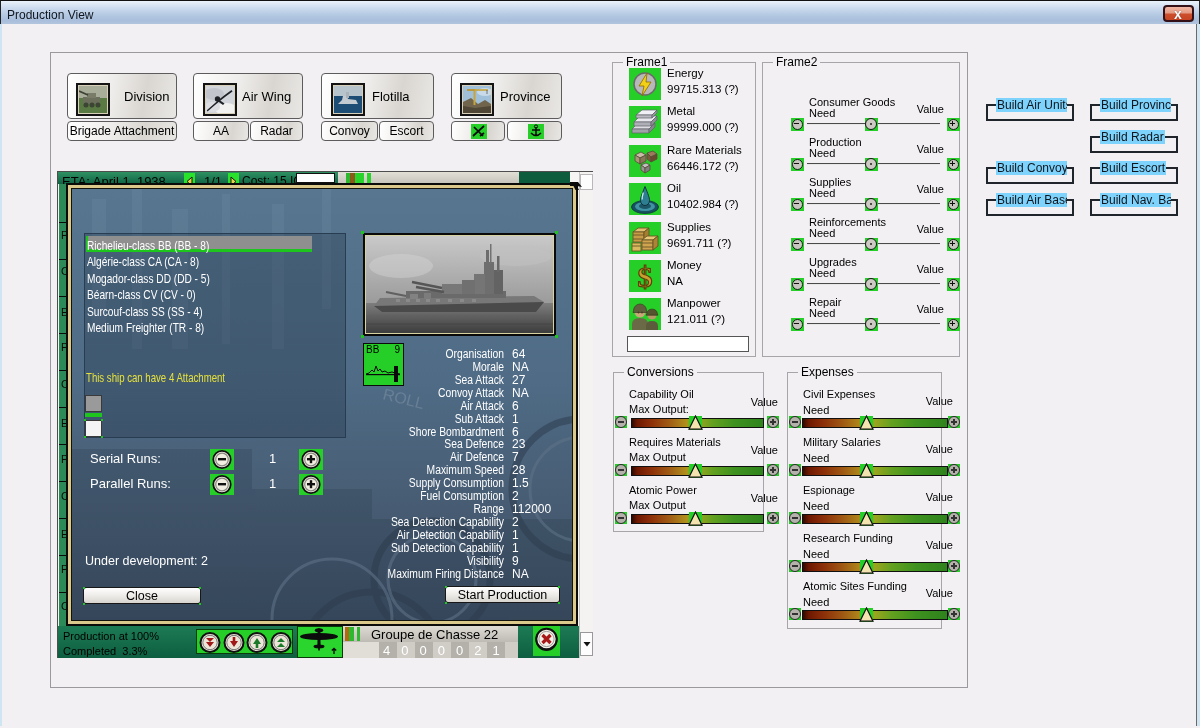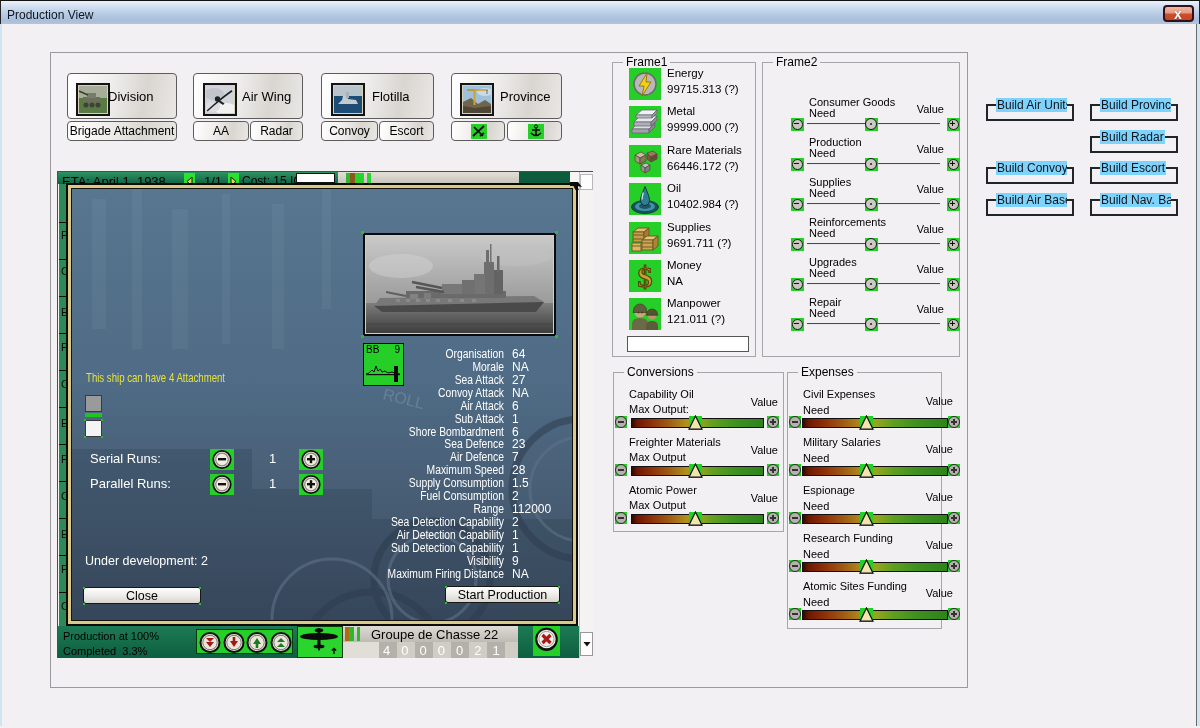--- a/index.html
+++ b/index.html
@@ -72,21 +72,21 @@
     <rect width="28" height="12" fill="#a8ad99"></rect>
         <rect y="12" width="28" height="15" fill="#597a42"></rect>
     <rect x="4" y="11" width="17" height="7" fill="#6b6f5c"></rect>
         <rect x="8" y="7" width="9" height="5" fill="#787c68"></rect>
     <line x1="9" y1="9" x2="0" y2="5" stroke="#3d4034" stroke-width="1.6"></line>
     <circle cx="7" cy="19" r="2.5" fill="#3c4434"></circle>
         <circle cx="13" cy="19" r="2.5" fill="#3c4434"></circle>
         <circle cx="19" cy="19" r="2.5" fill="#3c4434"></circle>
   </svg>
     </div>
-  <div class="blbl" style="left:40px;text-align:right;">Division</div>
+  <div class="blbl" style="left:56px;text-align:right;">Division</div>
 </div>
 <div class="b3" style="left:67px;top:121px;width:110px;height:20px;">
     <div class="slbl">Brigade Attachment</div>
   </div>
 
 <div class="b3" style="left:193px;top:73px;width:110px;height:46px;padding-left:20px;">
   <div class="imgfrm" style="left:9px;">
       <svg width="28" height="27">
     <rect width="28" height="27" fill="#d2d5da"></rect>
     <ellipse cx="8" cy="8" rx="10" ry="6" fill="#c2c6cc"></ellipse>
@@ -293,20 +293,30 @@
             <circle cx="510" cy="300" r="70"></circle>
        <circle cx="300" cy="475" r="72"></circle>
      </g>
      <g fill="none" stroke="#5d7186" stroke-width="3" opacity="0.6">
        <circle cx="360" cy="390" r="44"></circle>
             <circle cx="510" cy="300" r="52"></circle>
        <circle cx="260" cy="430" r="60"></circle>
      </g>
      <text x="310" y="210" fill="#7e92a6" opacity="0.55" font-size="16" transform="rotate(14 310 210)">ROLL</text>
    </svg>
+   <div style="position:absolute;left:12px;top:44px;width:262px;height:205px;background:rgba(26,42,60,0.28);border:1px solid #283c52;">
+      <div style="position:absolute;left:1px;top:2px;width:226px;height:13px;background:#8f8f8f;border-left:2px solid #1dc51d;"></div>
+      <div style="position:absolute;left:1px;top:15px;width:226px;height:3px;background:#1dc51d;"></div>
+      <div style="position:absolute;left:2px;top:3.5px;font-size:13px;color:#fff;white-space:nowrap;transform:scaleX(0.78);transform-origin:0 0;">Richelieu-class BB (BB - 8)</div>
+      <div style="position:absolute;left:2px;top:20.0px;font-size:13px;color:#fff;white-space:nowrap;transform:scaleX(0.78);transform-origin:0 0;">Algérie-class CA (CA - 8)</div>
+      <div style="position:absolute;left:2px;top:36.5px;font-size:13px;color:#fff;white-space:nowrap;transform:scaleX(0.78);transform-origin:0 0;">Mogador-class DD (DD - 5)</div>
+      <div style="position:absolute;left:2px;top:53.0px;font-size:13px;color:#fff;white-space:nowrap;transform:scaleX(0.78);transform-origin:0 0;">Béarn-class CV (CV - 0)</div>
+      <div style="position:absolute;left:2px;top:69.5px;font-size:13px;color:#fff;white-space:nowrap;transform:scaleX(0.78);transform-origin:0 0;">Surcouf-class SS (SS - 4)</div>
+      <div style="position:absolute;left:2px;top:86.0px;font-size:13px;color:#fff;white-space:nowrap;transform:scaleX(0.78);transform-origin:0 0;">Medium Freighter (TR - 8)</div>
+   </div>
    <div style="position:absolute;left:14px;top:181px;font-size:13px;color:#e6e13c;white-space:nowrap;transform:scaleX(0.74);transform-origin:0 0;">This ship can have 4 Attachment</div>
    <div style="position:absolute;left:13px;top:206px;width:17px;height:17px;background:#9a9a9a;border:1px solid #3a3a3a;"></div>
    <div style="position:absolute;left:13px;top:224px;width:17px;height:4px;background:#1dc51d;"></div>
    <div style="position:absolute;left:13px;top:231px;width:17px;height:17px;background:#f4f4f4;border:1px solid #3a3a3a;"></div>
    <svg style="position:absolute;left:12px;top:230px;" width="19" height="19">
           <g fill="#1dc51d">
             <rect x="0" y="0" width="2" height="2"></rect>
             <rect x="17" y="0" width="2" height="2"></rect>
             <rect x="0" y="17" width="2" height="2"></rect>
             <rect x="17" y="17" width="2" height="2"></rect>
@@ -630,40 +640,40 @@
 <div class="thumbr" style="left:102px;top:255px;">
       <div class="c"></div>
       <div class="d"></div>
     </div>
 <div class="gsq" style="left:184px;top:255px;">
       <div class="c"></div>
       <div class="h"></div>
       <div class="v"></div>
     </div>
 </div>
-<div class="gb" style="left:613px;top:372px;width:171px;height:160px;">
+<div class="gb" style="left:613px;top:372px;width:151px;height:160px;">
     <span class="cap">Conversions</span>
 <div class="t11" style="left:15px;top:15px;">Capability Oil</div>
 <div class="t11" style="left:15px;top:30px;">Max Output:</div>
 <div class="t11" style="left:124px;top:23px;width:40px;text-align:right;">Value</div>
 <div class="gplus" style="left:1px;top:43px;">
       <div class="c"></div>
       <div class="h"></div>
     </div>
 <div class="gtrk" style="left:17px;top:45px;width:133px;"></div>
 <div style="position:absolute;left:75px;top:43px;width:13px;height:14px;background:#25cf28;"></div>
     <svg class="tri" style="left:73px;top:42px;">
       <polygon points="8.5,1 15,14.2 2,14.2" fill="#f3e3ae" stroke="#111" stroke-width="1.2"></polygon>
     </svg>
 <div class="gplus" style="left:153px;top:43px;">
       <div class="c"></div>
       <div class="h"></div>
       <div class="v"></div>
     </div>
-<div class="t11" style="left:15px;top:63px;">Freighter Materials</div>
+<div class="t11" style="left:15px;top:63px;">Requires Materials</div>
 <div class="t11" style="left:15px;top:78px;">Max Output</div>
 <div class="t11" style="left:124px;top:71px;width:40px;text-align:right;">Value</div>
 <div class="gplus" style="left:1px;top:91px;">
       <div class="c"></div>
       <div class="h"></div>
     </div>
 <div class="gtrk" style="left:17px;top:93px;width:133px;"></div>
 <div style="position:absolute;left:75px;top:91px;width:13px;height:14px;background:#25cf28;"></div>
     <svg class="tri" style="left:73px;top:90px;">
       <polygon points="8.5,1 15,14.2 2,14.2" fill="#f3e3ae" stroke="#111" stroke-width="1.2"></polygon>

